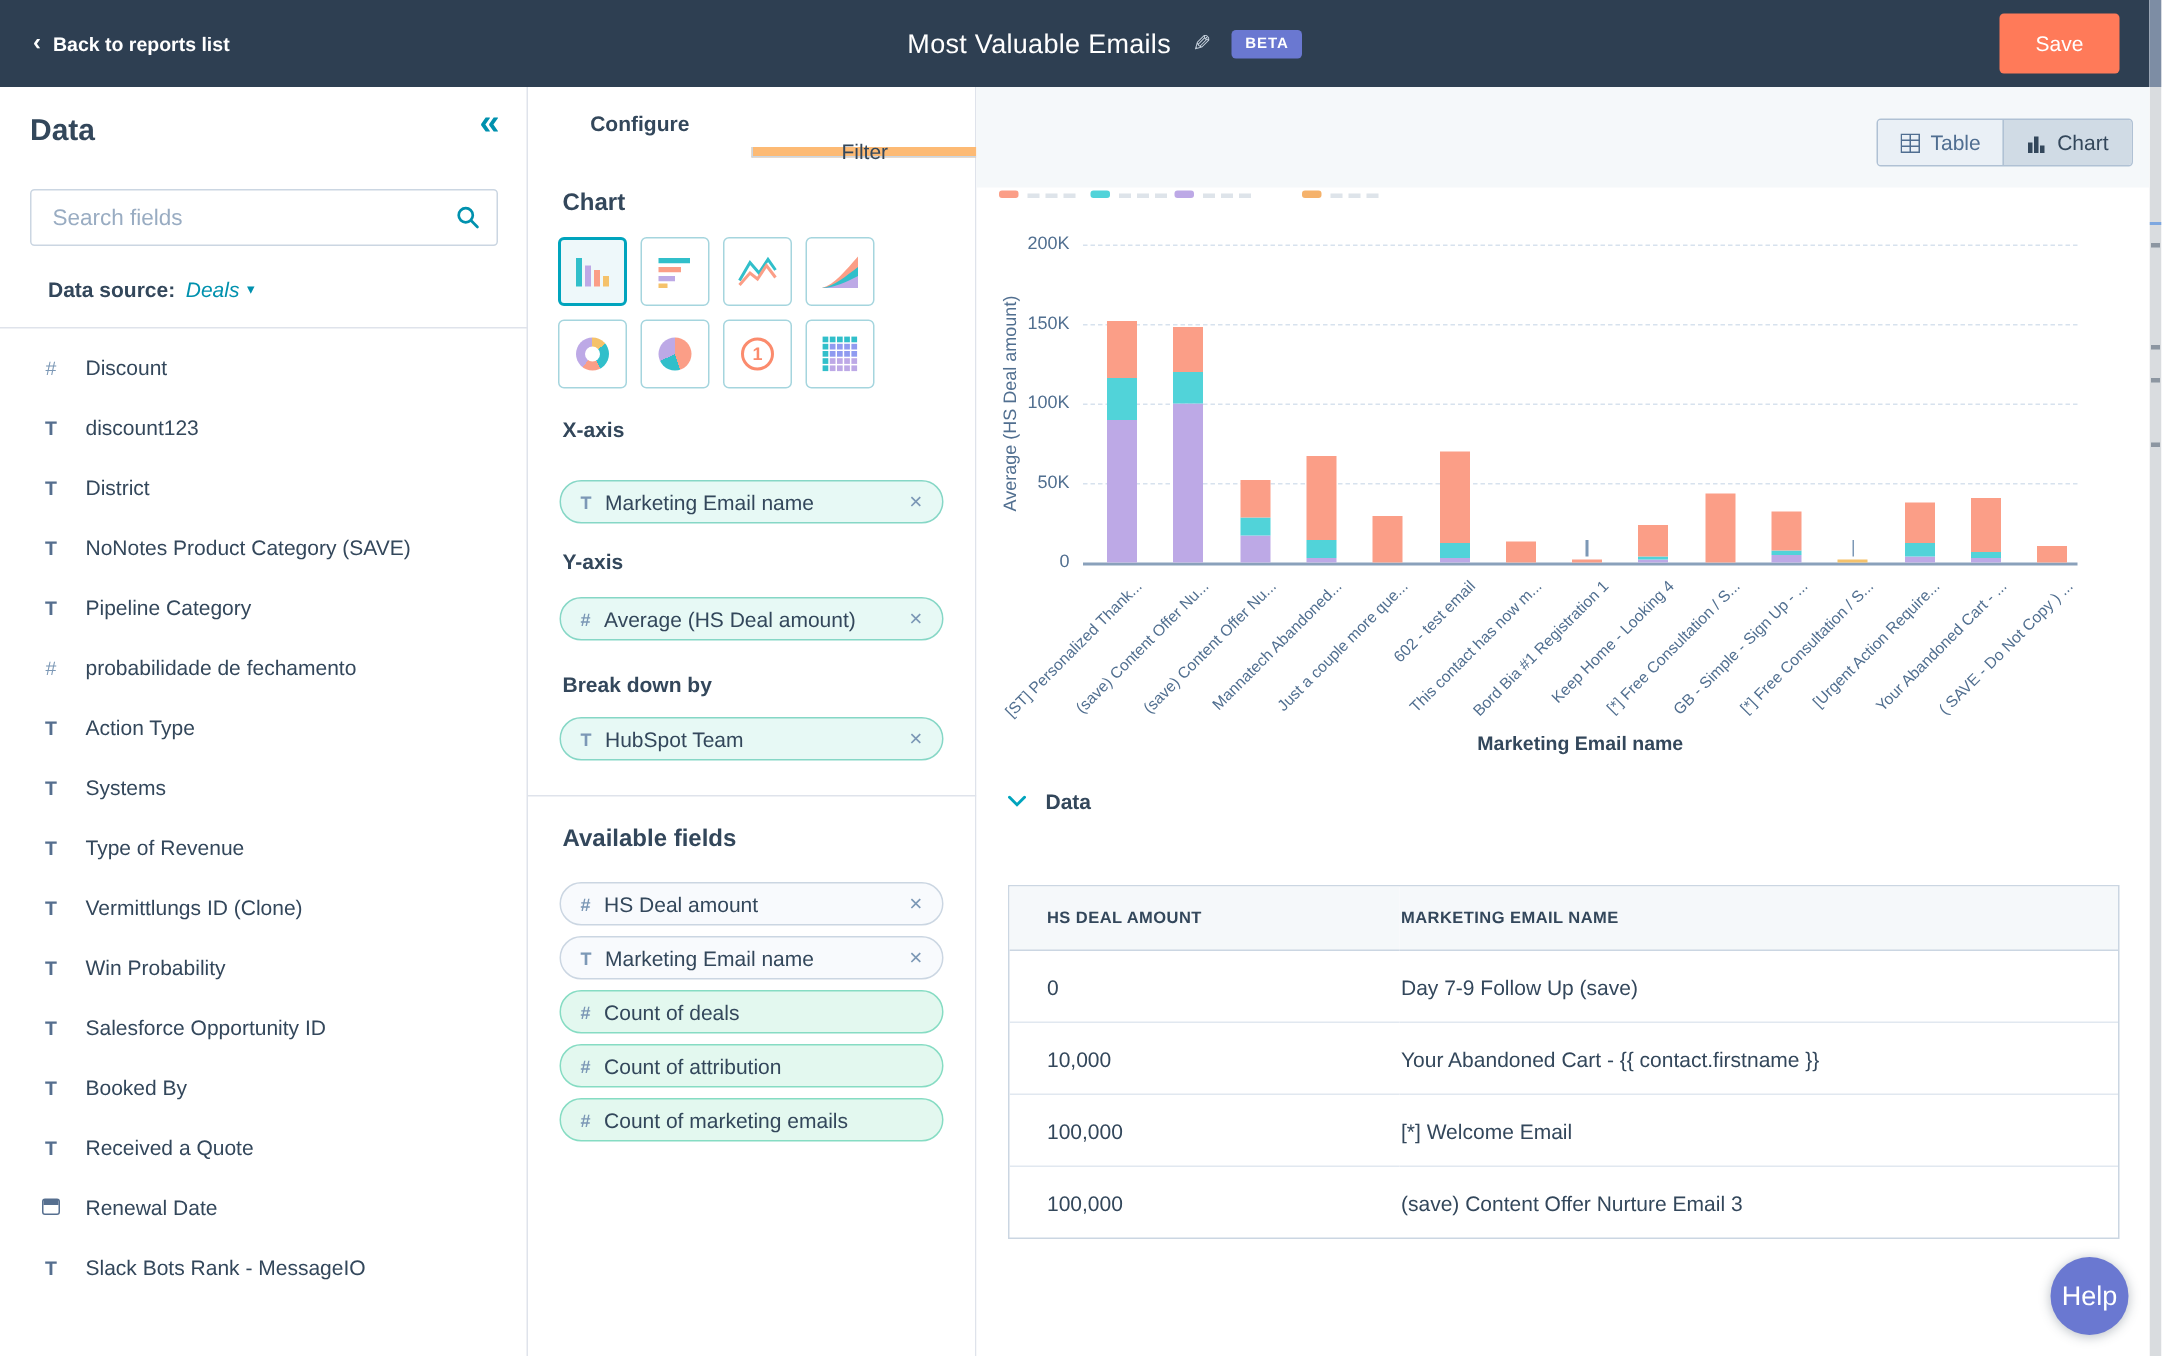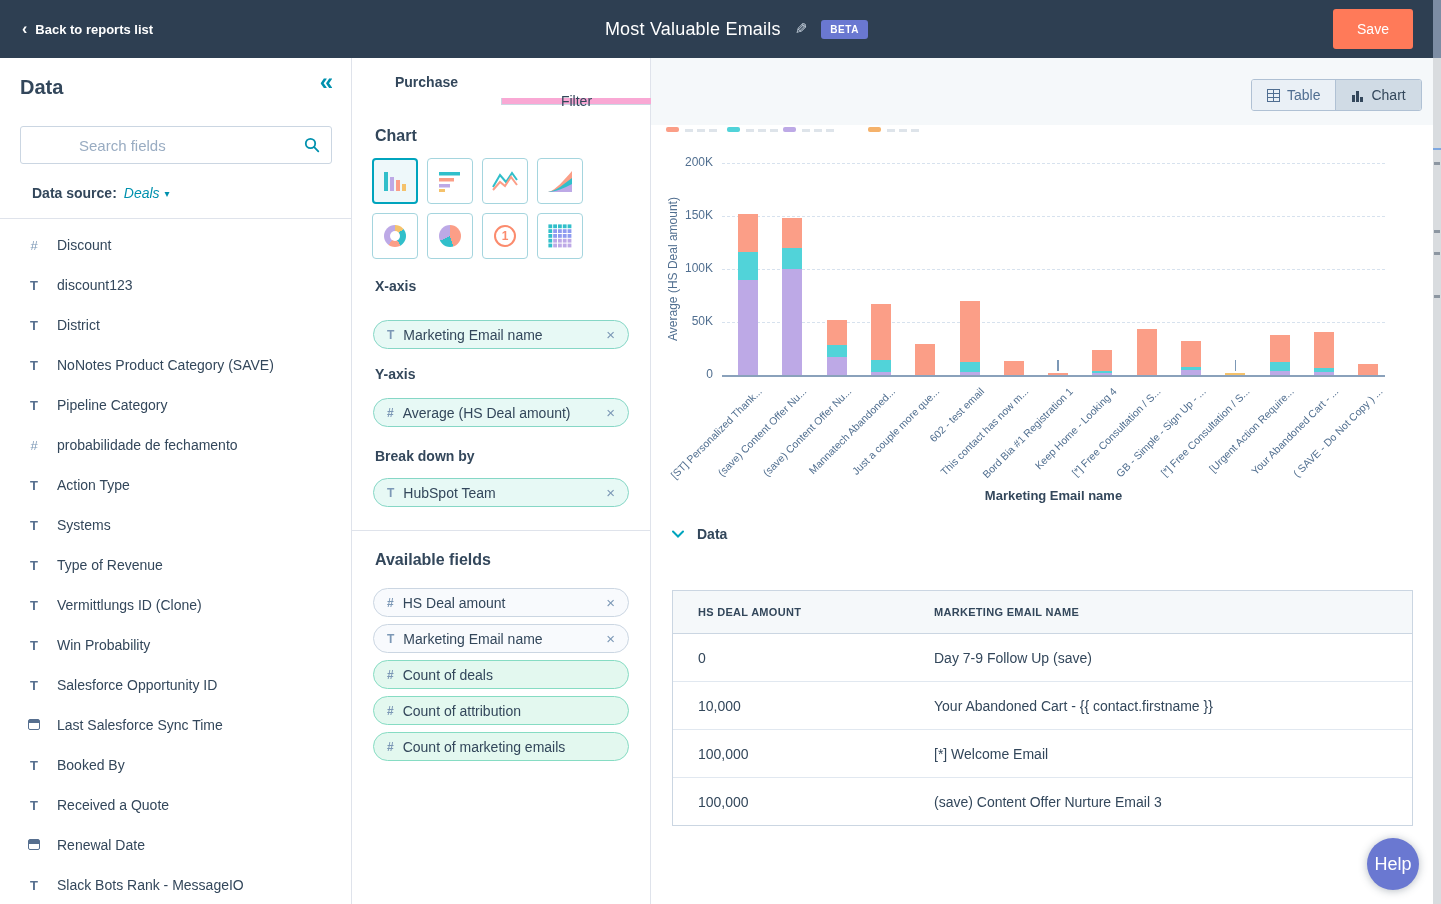--- a/index.html
+++ b/index.html
@@ -19,41 +19,41 @@
   .save-btn{position:absolute;right:20px;top:9px;width:80px;height:40px;background:#ff7a59;color:#fff;border:none;border-radius:3px;font-size:14px;font-weight:500;font-family:inherit;cursor:pointer;}
   
   .sliver{position:absolute;left:1433px;top:0;width:8px;height:904px;background:#d9dcdf;}
   .sliver .s-top{position:absolute;left:0;top:0;width:8px;height:58px;background:#7d8da4;}
   .sliver .mark{position:absolute;left:1px;width:6px;height:3px;background:#6b7786;opacity:.7;}
   .sliver .blue{position:absolute;left:0;width:8px;height:2px;background:#7da7e0;}
   
   .sidebar{position:absolute;left:0;top:58px;width:352px;height:846px;background:#fff;border-right:1px solid #dfe3eb;box-sizing:border-box;}
   .sb-title{position:absolute;left:20px;top:18px;font-size:20px;font-weight:700;color:#33475b;}
   .collapse{position:absolute;right:18px;top:12px;color:#0091ae;font-size:24px;font-weight:700;cursor:pointer;line-height:1;}
-  .search-wrap{position:absolute;left:20px;top:68px;width:312px;height:38px;box-sizing:border-box;border:1px solid #cbd6e2;border-radius:3px;display:flex;align-items:center;background:#fff;padding-left:44px;}
+  .search-wrap{position:absolute;left:20px;top:68px;width:312px;height:38px;box-sizing:border-box;border:1px solid #cbd6e2;border-radius:3px;display:flex;align-items:center;background:#fff;}
   .search-wrap input{flex:1;border:none;outline:none;margin-left:12px;font-size:15px;font-family:inherit;color:#33475b;background:transparent;}
   .search-wrap input::placeholder{color:#99acc2;}
   .search-ic{margin-right:11px;display:flex;}
   .source-row{position:absolute;left:20px;top:127px;display:flex;align-items:center;gap:7px;font-size:14px;}
   .source-label{font-weight:700;color:#33475b;padding-left:12px;}
   .source-value{color:#0091ae;cursor:pointer;display:flex;align-items:center;gap:5px;font-style:italic;}
   .source-caret{font-size:10px;color:#0091ae;}
   .sb-divider{position:absolute;left:0;top:160px;width:352px;height:1px;background:#dfe3eb;}
   .field-list{position:absolute;left:0;top:167px;width:351px;}
   .field-row{height:40px;display:flex;align-items:center;padding-left:26px;gap:15px;cursor:grab;}
   .f-icon{width:16px;text-align:center;color:#7c98b6;font-size:13px;flex:0 0 16px;}
   .f-icon.t{font-weight:700;color:#566f8f;}
   .f-cal{width:12px;height:11px;border:1.5px solid #566f8f;border-radius:2px;background:linear-gradient(#566f8f 0 3.5px,transparent 3.5px);box-sizing:border-box;}
   .f-label{font-size:14px;color:#33475b;}
   
   .config{position:absolute;left:352px;top:58px;width:299px;height:846px;background:#fff;border-right:1px solid #dfe3eb;box-sizing:border-box;}
   .tabbar{position:absolute;left:0;top:0;width:299px;height:47px;display:flex;}
   .tab{flex:1;display:flex;align-items:center;justify-content:center;font-size:14px;color:#33475b;cursor:pointer;box-sizing:border-box;}
   .tab.active{background:#fff;font-weight:600;}
-  .tab.inactive{background:#f9a8d4;border-left:1px solid #cbd6e2;border-bottom:1px solid #cbd6e2;margin-top:40px;}
+  .tab.inactive{background:#fdba74;border-left:1px solid #cbd6e2;border-bottom:1px solid #cbd6e2;margin-top:40px;}
   .cfg-h{position:absolute;left:23px;font-size:16px;font-weight:600;color:#33475b;}
   .ct-grid{position:absolute;left:20px;top:100px;width:260px;}
   .ct-btn{position:absolute;width:46px;height:46px;box-sizing:border-box;border:1px solid #a5d5de;border-radius:4px;background:#fff;display:flex;align-items:center;justify-content:center;cursor:pointer;}
   .ct-btn.selected{border:2px solid #00a4bd;background:#eef8fa;}
   .donut{width:22px;height:22px;border-radius:50%;background:conic-gradient(#f5c26b 0 14%,#31bfca 14% 42%,#fb9e87 42% 60%,#bda9e6 60% 100%);position:relative;display:inline-block;}
   .donut::after{content:"";position:absolute;inset:6px;background:#fff;border-radius:50%;}
   .pie{width:22px;height:22px;border-radius:50%;background:conic-gradient(#fb9e87 0 45%,#31bfca 45% 68%,#bda9e6 68% 100%);display:inline-block;}
   .numicon{width:22px;height:22px;border:2px solid #fb8b6d;border-radius:50%;color:#fb8b6d;font-size:12px;font-weight:600;display:flex;align-items:center;justify-content:center;box-sizing:border-box;}
   .axis-label{position:absolute;left:23px;font-size:14px;font-weight:600;color:#33475b;}
   .pill{position:absolute;left:21px;width:256px;height:29px;box-sizing:border-box;border-radius:15px;display:flex;align-items:center;gap:9px;padding:0 13px;font-size:14px;color:#33475b;cursor:grab;background:#fff;}
@@ -180,45 +180,41 @@
       </div>
       <div class="field-row">
         <span class="f-icon t">T</span>
         <span class="f-label">Win Probability</span>
       </div>
       <div class="field-row">
         <span class="f-icon t">T</span>
         <span class="f-label">Salesforce Opportunity ID</span>
       </div>
       <div class="field-row">
-        <span class="f-icon"><span class="f-cal" style="display:inline-block"></span></span>
-        <span class="f-label">Last Salesforce Sync Time</span>
-      </div>
-      <div class="field-row">
         <span class="f-icon t">T</span>
         <span class="f-label">Booked By</span>
       </div>
       <div class="field-row">
         <span class="f-icon t">T</span>
         <span class="f-label">Received a Quote</span>
       </div>
       <div class="field-row">
         <span class="f-icon"><span class="f-cal" style="display:inline-block"></span></span>
         <span class="f-label">Renewal Date</span>
       </div>
       <div class="field-row">
         <span class="f-icon t">T</span>
         <span class="f-label">Slack Bots Rank - MessageIO</span>
       </div>
     </div>
 </aside>
 
 <section class="config">
   <div class="tabbar">
-    <div class="tab active">Purchase</div>
+    <div class="tab active">Configure</div>
     <div class="tab inactive">Filter</div>
   </div>
   <div class="cfg-h" style="top:69px;">Chart</div>
   <div class="ct-grid" id="chart-type-grid">
       <div class="ct-btn selected" style="left: 0px; top: 0px;">
         <span style="display:flex">
           <svg width="26" height="24" viewBox="0 0 26 24">
             <rect x="2" y="3" width="4" height="19" fill="#31bfca"></rect>
             <rect x="8" y="8" width="4" height="14" fill="#bda9e6"></rect>
             <rect x="14" y="11" width="4" height="11" fill="#fb9e87"></rect>

